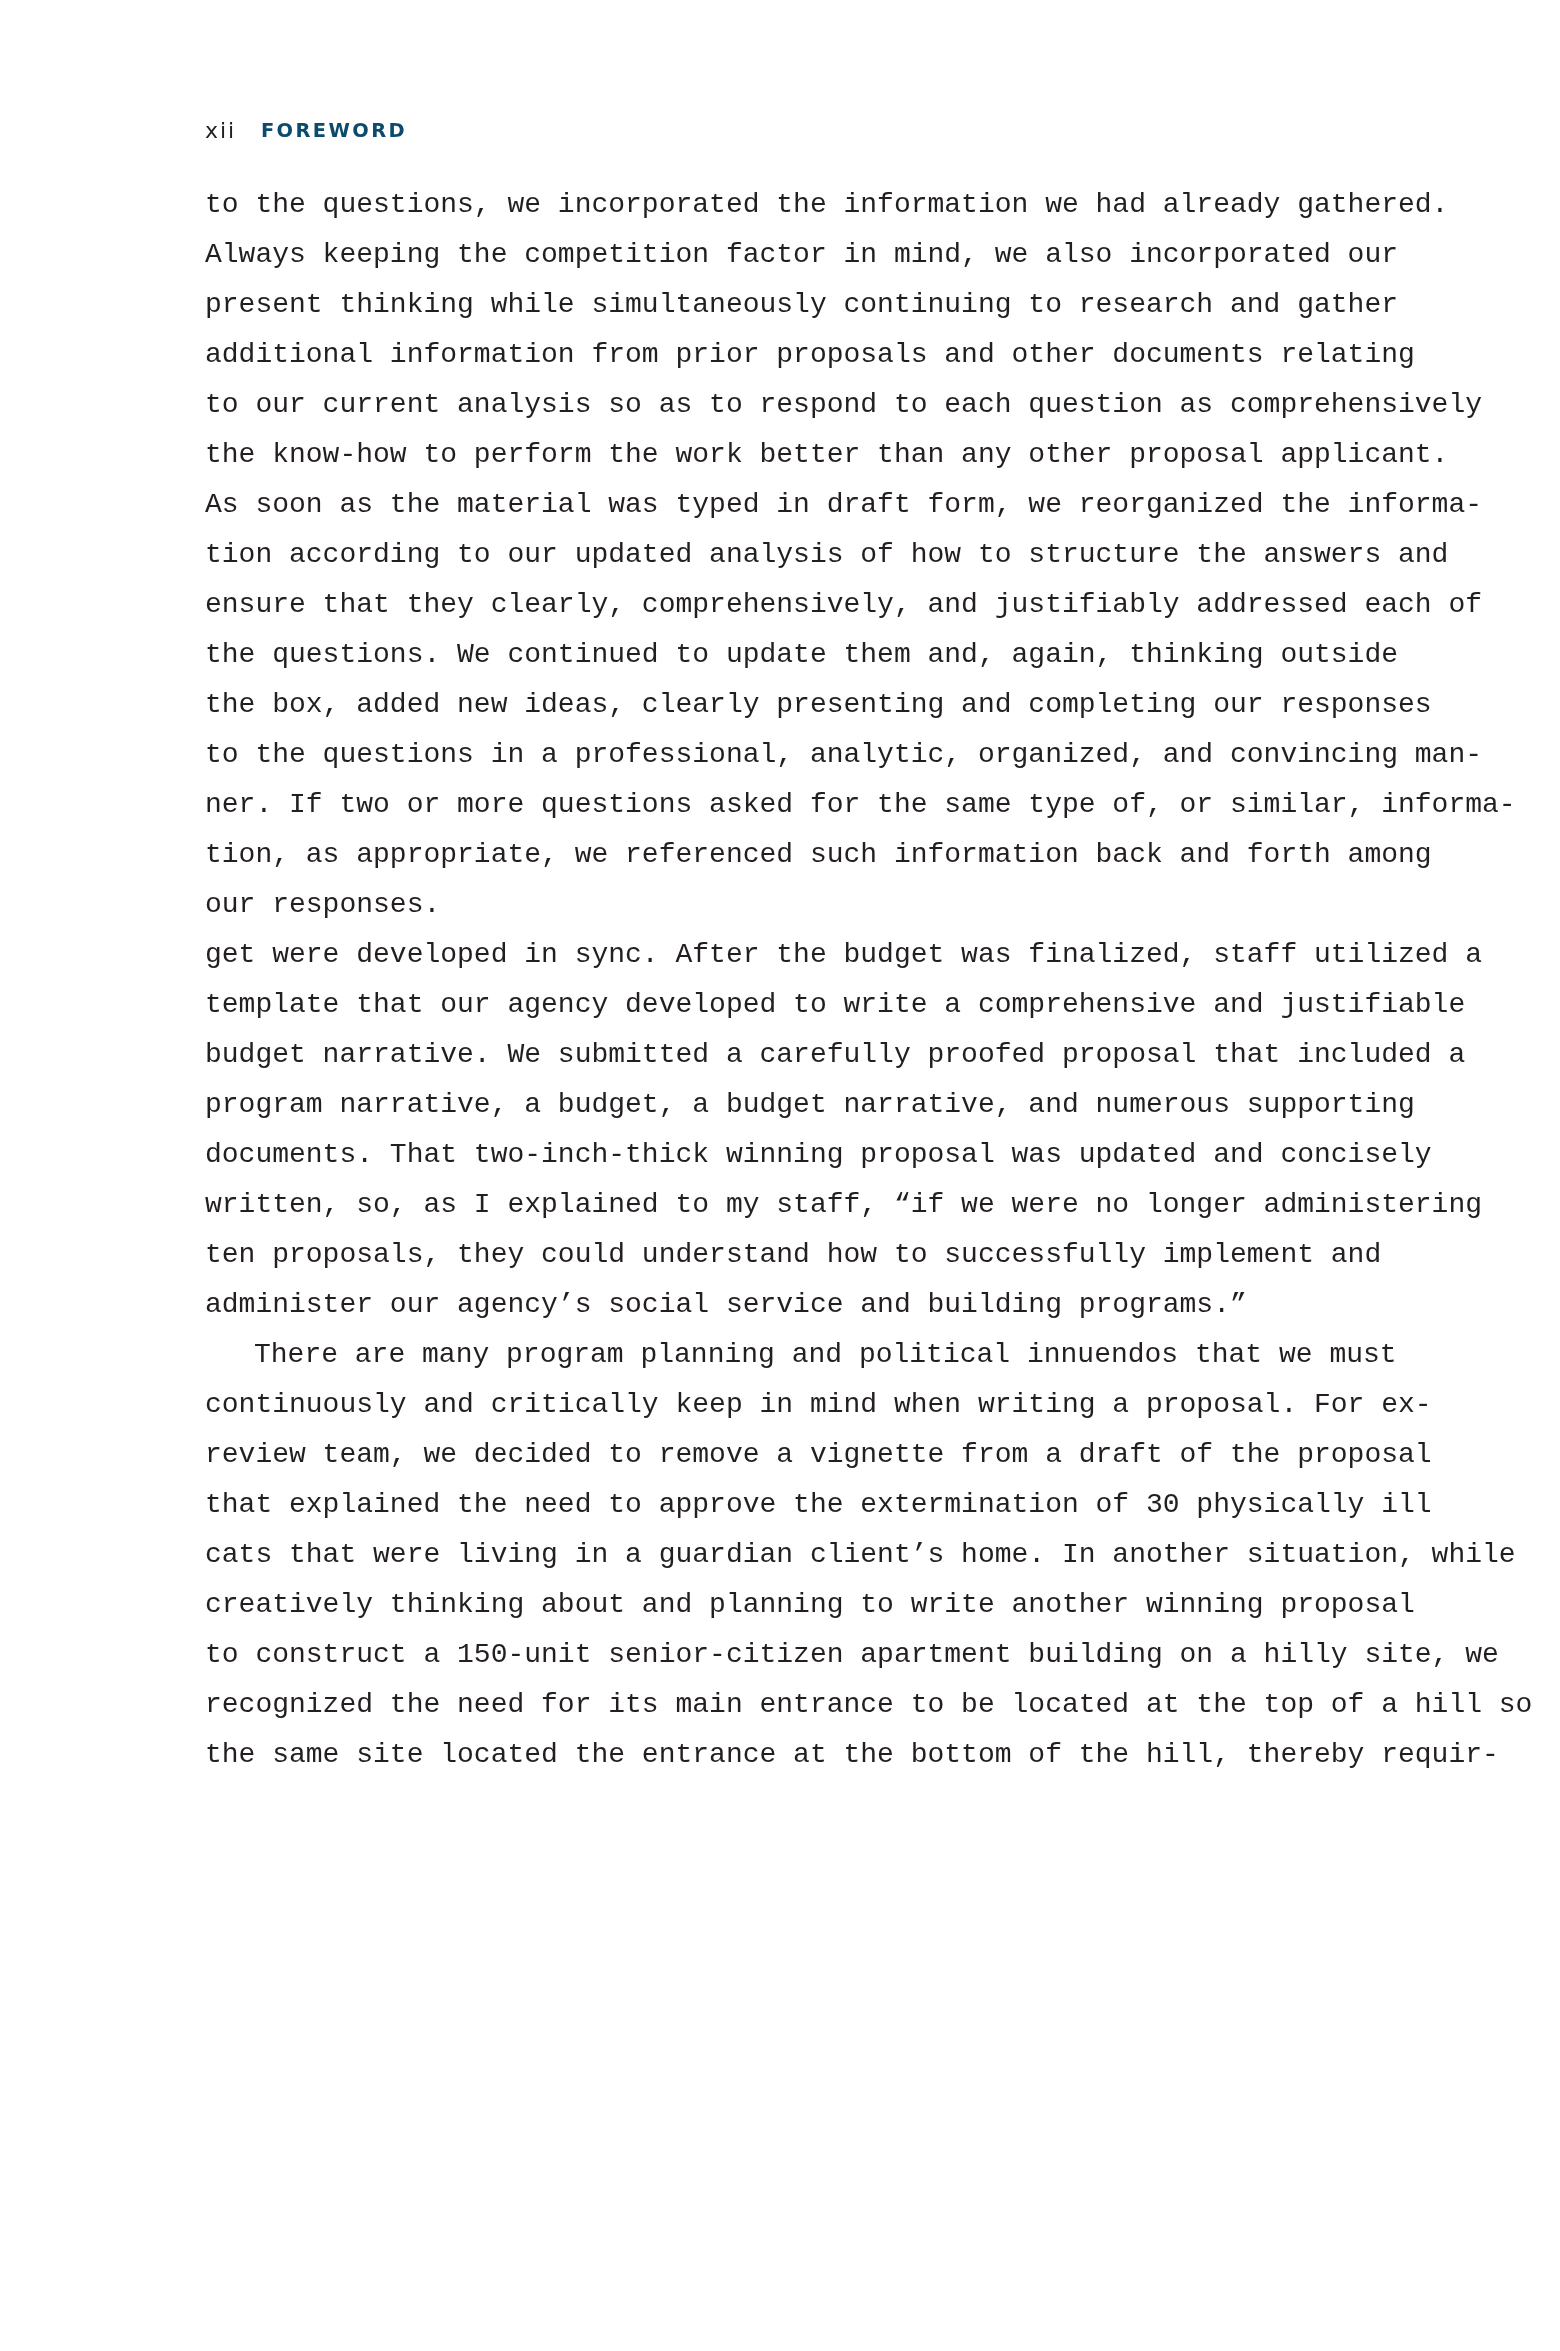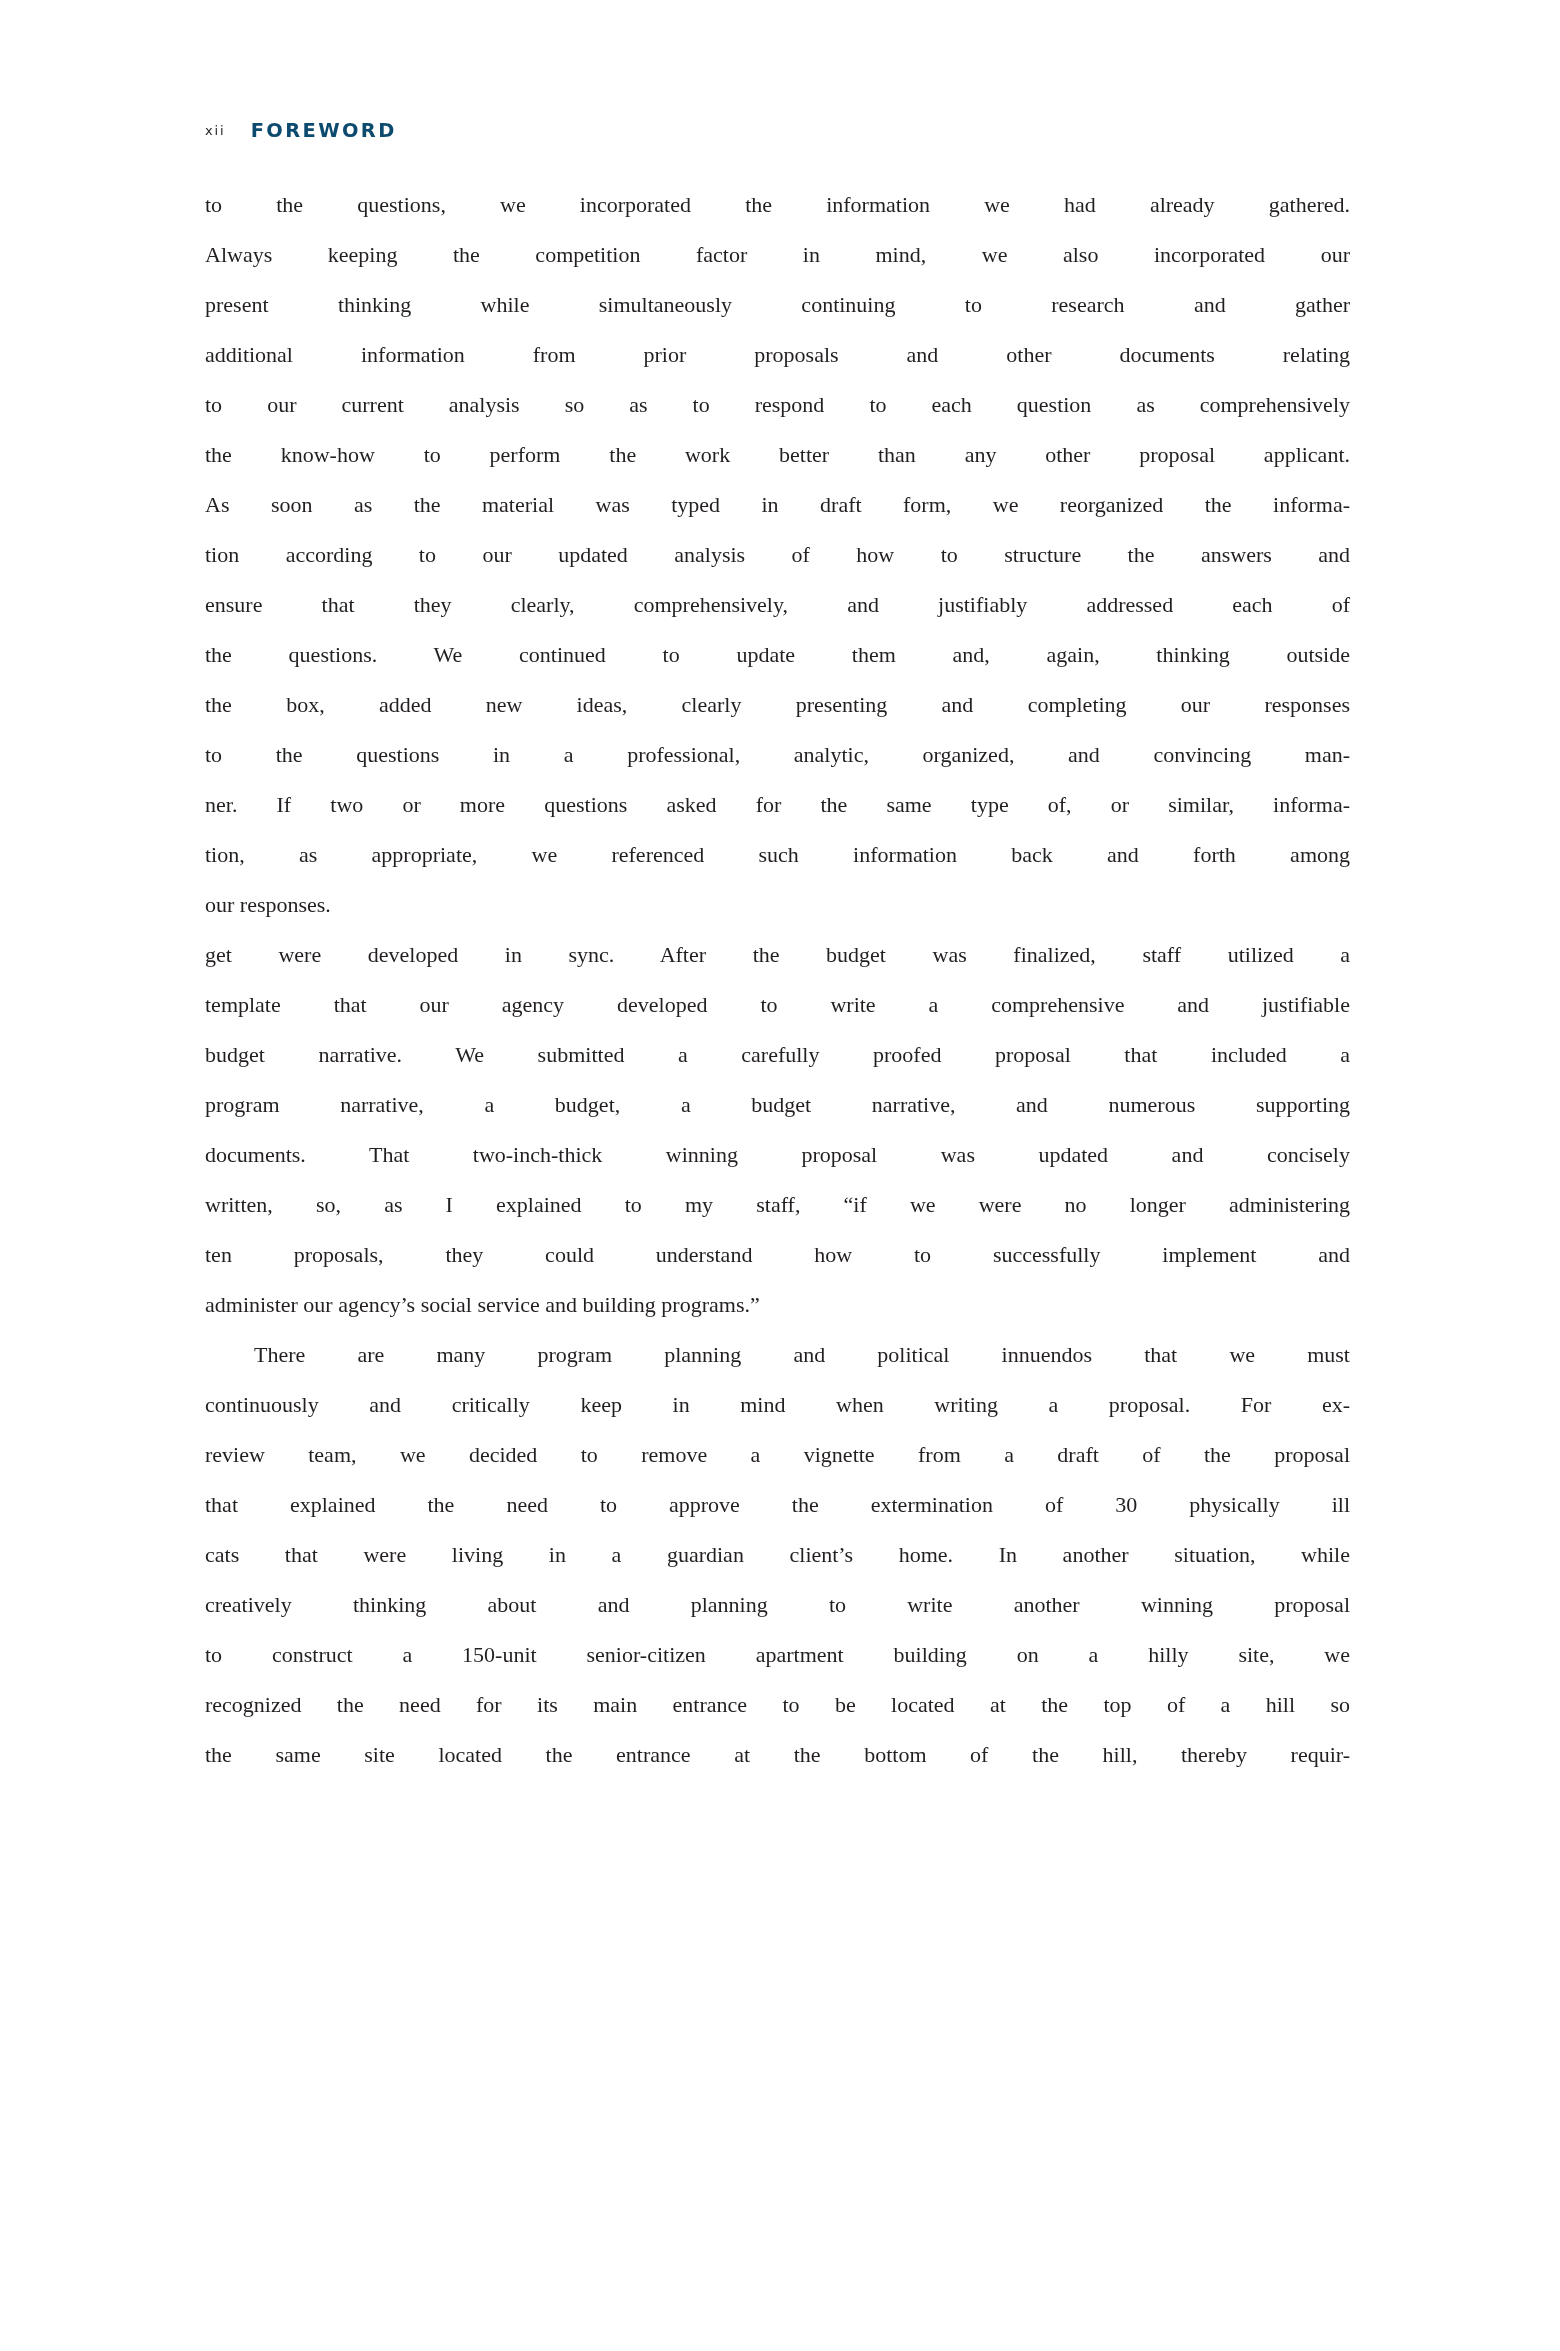--- a/index.html
+++ b/index.html
@@ -17,39 +17,39 @@
     .running-head {
       position: absolute;
       left: 205px;
       top: 116px;
       height: 29px;
       display: flex;
       align-items: center;
       font-family: "DejaVu Sans", sans-serif;
     }
     .folio {
-      font-size: 13px;
+      font-size: 22px;
       letter-spacing: 1.9px;
       color: #231f20;
       font-weight: normal;
     }
     .section-title {
       margin-left: 25px;
       font-size: 19.4px;
       font-weight: bold;
       letter-spacing: 2.4px;
       color: #0c4a6e;
     }
     .text-block {
       position: absolute;
       left: 205px;
       top: 180px;
       width: 1145px;
-      font-family: Liberation Serif, serif;
-      font-size: 22px;
+      font-family: Liberation Mono, monospace;
+      font-size: 28px;
       color: #231f20;
     }
     .line {
       height: 50px;
       line-height: 50px;
       white-space: nowrap;
       text-align: justify;
       text-align-last: justify;
       transform-origin: left center;
     }

